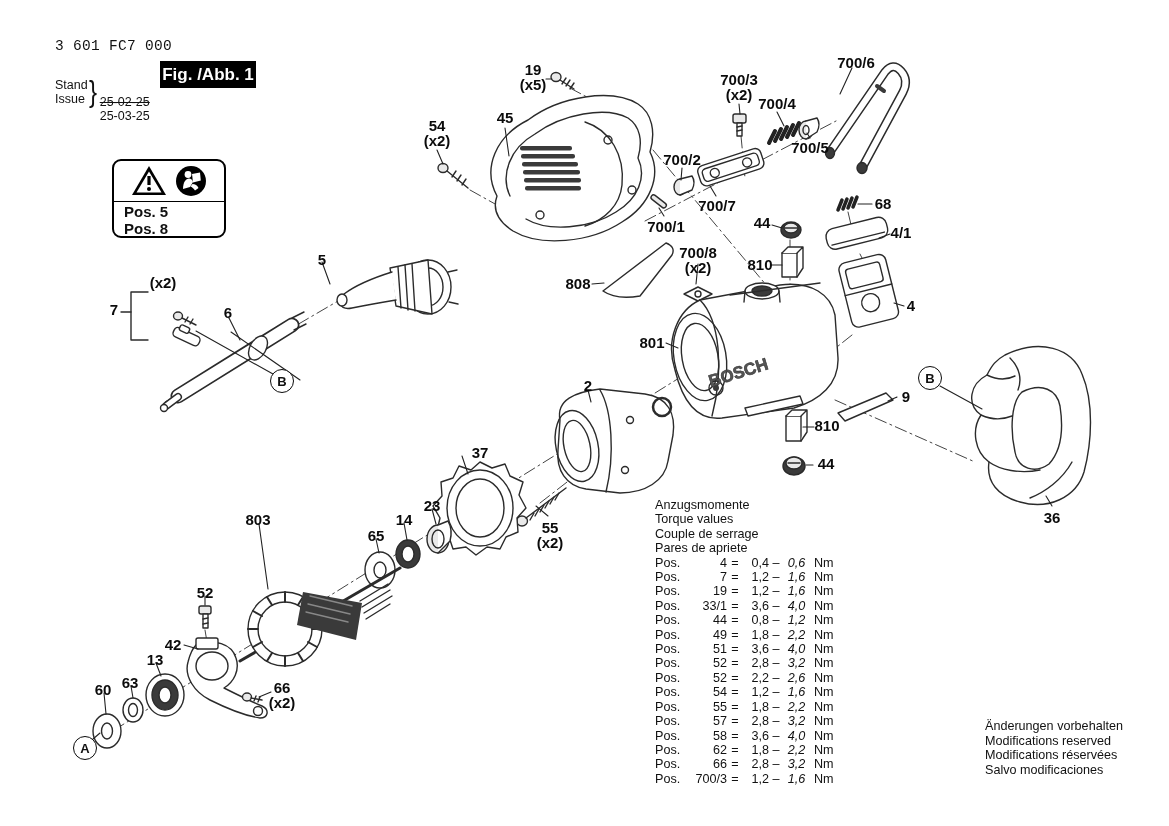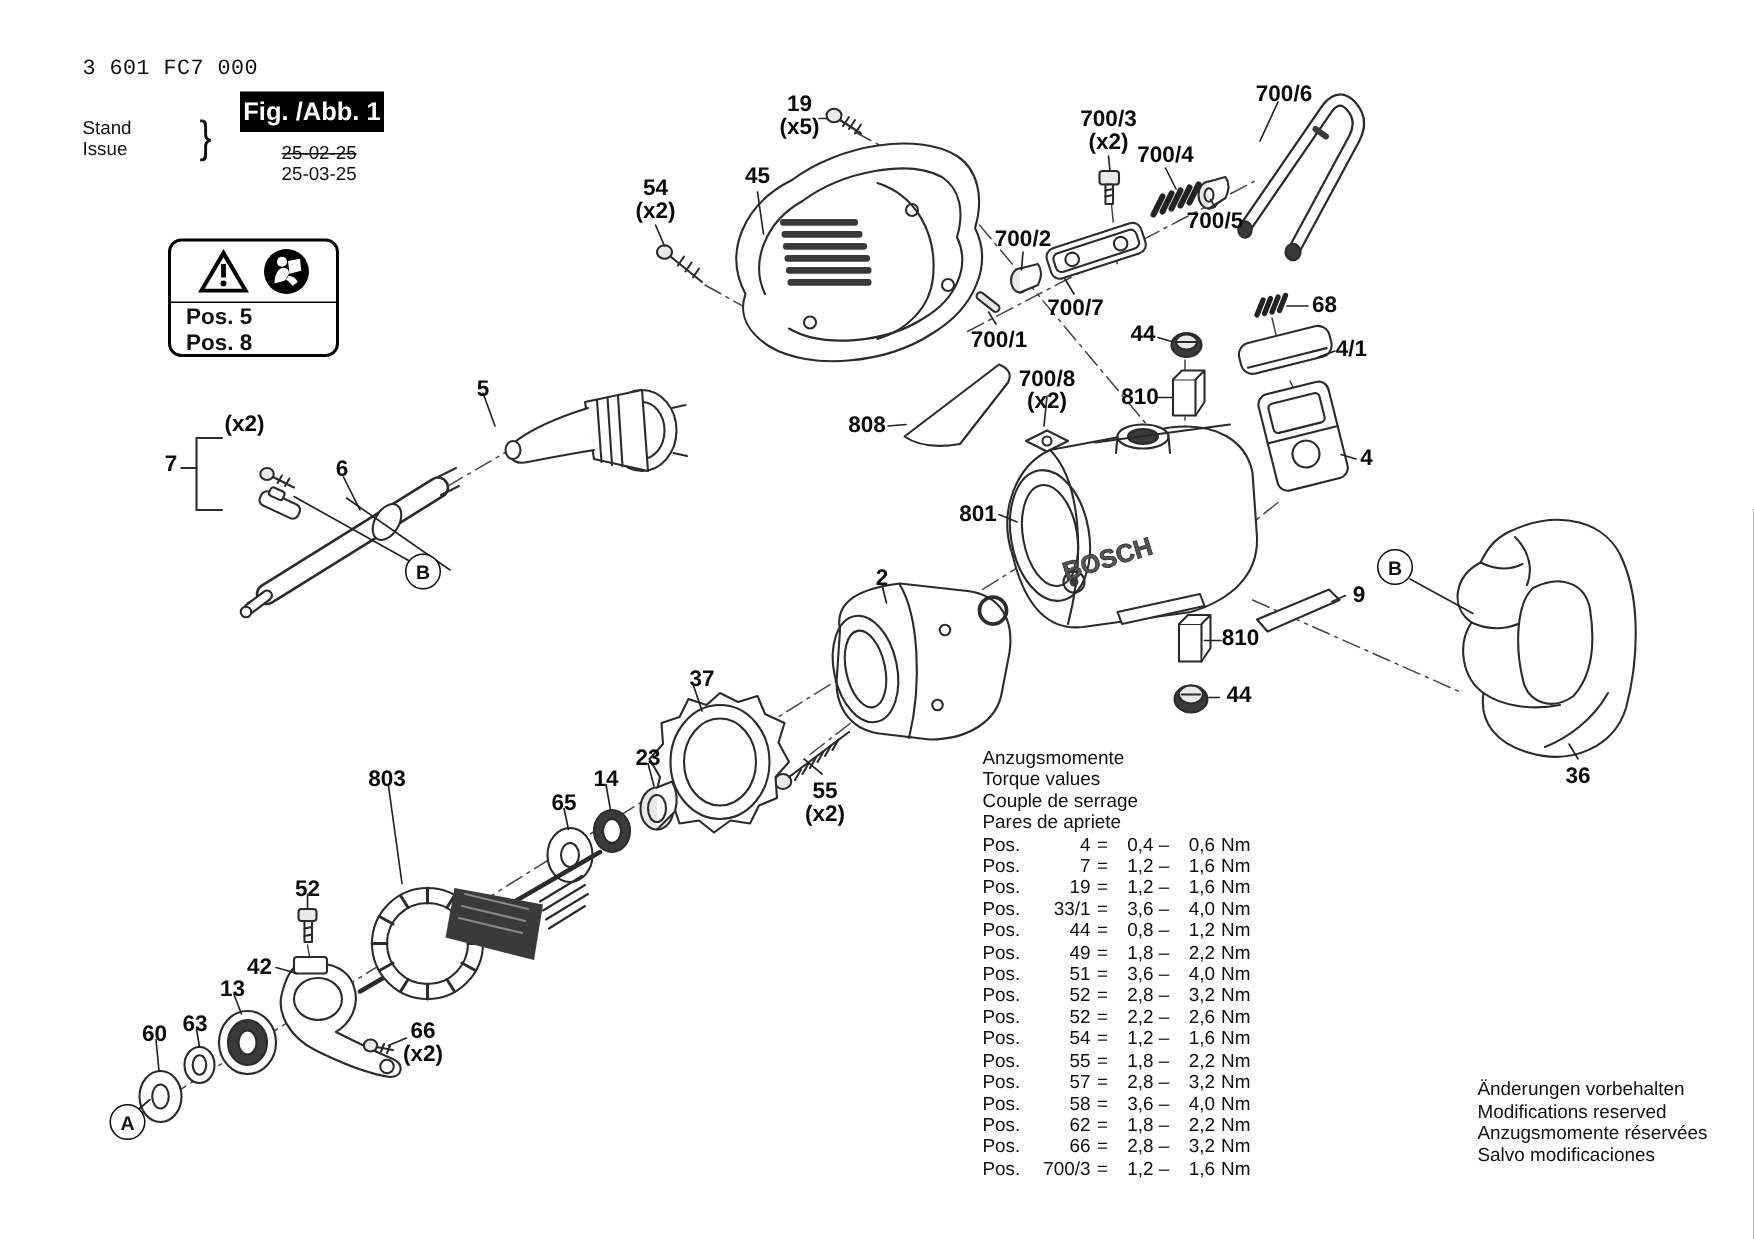--- a/index.html
+++ b/index.html
@@ -4,21 +4,21 @@
 <style>
   html,body{margin:0;padding:0;background:#888;}
   .page{
     position:relative;width:1169px;height:826px;background:#ffffff;
     font-family:"Liberation Sans","DejaVu Sans",sans-serif;color:#111;
     overflow:hidden;margin:0 auto;
   }
   svg.art{position:absolute;left:0;top:0;}
   
   .hdr-partno{position:absolute;left:55px;top:38px;font-size:14.5px;letter-spacing:.3px;font-family:Liberation Mono, monospace;}
-  .hdr-dates{position:absolute;left:55px;top:60px;display:flex;align-items:center;font-size:12.5px;line-height:14px;gap:44px;}
+  .hdr-dates{position:absolute;left:55px;top:60px;display:flex;align-items:center;font-size:12.5px;line-height:14px;}
   .hdr-dates .lbls{display:flex;flex-direction:column;}
   .hdr-dates .brace{font-size:30px;font-weight:400;margin:0 2px 0 0;transform:scaleX(.8);}
   .hdr-dates .vals{display:flex;flex-direction:column;}
   .strike{text-decoration:line-through;margin-top:35px;}
   .figbox{
     position:absolute;left:160px;top:61px;width:96px;height:27px;background:#000;color:#fff;
     font-size:17px;font-weight:bold;display:flex;align-items:center;justify-content:center;white-space:nowrap;
   }
   
   .warnbox{
@@ -28,21 +28,21 @@
   .warnbox .icons{height:40px;display:flex;align-items:center;justify-content:center;gap:8px;border-bottom:1.5px solid #000;}
   .warnbox .postext{padding:1px 0 16px 10px;font-size:15px;font-weight:bold;line-height:17px;}
   
   .torque{position:absolute;left:655px;top:498px;font-size:12.6px;line-height:14.4px;}
   .torque .trow{display:flex;white-space:pre;}
   .torque .c-pos{width:32px;}
   .torque .c-num{width:40px;text-align:right;}
   .torque .c-eq{width:16px;text-align:center;}
   .torque .c-min{width:26px;text-align:right;}
   .torque .c-dash{width:14px;text-align:center;}
-  .torque .c-max{width:27px;text-align:right;}
+  .torque .c-max{width:27px;text-align:center;font-style:italic;}
   .torque .c-unit{width:28px;padding-left:4px;}
   
   .footnote{position:absolute;left:985px;top:719px;font-size:12.6px;line-height:14.6px;}
   
   .plabel{
     position:absolute;transform:translateX(-50%);font-size:15px;font-weight:bold;
     line-height:15px;text-align:center;white-space:pre-line;color:#0b0b0b;
   }
   .ref-circle{
     position:absolute;width:22px;height:22px;border:1.6px solid #0b0b0b;border-radius:50%;
@@ -618,21 +618,21 @@
           <span class="c-dash">–</span>
           <span class="c-max">1,6</span>
           <span class="c-unit">Nm</span>
         </div>
       </div>
   </div>
 
   <div class="footnote">
     <div>Änderungen vorbehalten</div>
     <div>Modifications reserved</div>
-    <div>Anzugsmomente réservées</div>
+    <div>Modifications réservées</div>
     <div>Salvo modificaciones</div>
   </div>
 
   <div class="plabel" style="left:533px;top:62px">19
 (x5)</div>
   <div class="plabel" style="left:437px;top:118px">54
 (x2)</div>
   <div class="plabel" style="left:505px;top:110px">45</div>
   <div class="plabel" style="left:739px;top:72px">700/3
 (x2)</div>
@@ -654,21 +654,21 @@
   <div class="plabel" style="left:114px;top:302px">7</div>
   <div class="plabel" style="left:163px;top:275px">(x2)</div>
   <div class="plabel" style="left:228px;top:305px">6</div>
   <div class="plabel" style="left:322px;top:252px">5</div>
   <div class="ref-circle" style="left:282px;top:381px">B</div>
   <div class="plabel" style="left:588px;top:378px">2</div>
   <div class="ref-circle" style="left:930px;top:378px">B</div>
   <div class="plabel" style="left:906px;top:389px">9</div>
   <div class="plabel" style="left:827px;top:418px">810</div>
   <div class="plabel" style="left:826px;top:456px">44</div>
-  <div class="plabel" style="left:468px;top:445px">37</div>
+  <div class="plabel" style="left:480px;top:445px">37</div>
   <div class="plabel" style="left:432px;top:498px">23</div>
   <div class="plabel" style="left:404px;top:512px">14</div>
   <div class="plabel" style="left:376px;top:528px">65</div>
   <div class="plabel" style="left:550px;top:520px">55
 (x2)</div>
   <div class="plabel" style="left:258px;top:512px">803</div>
   <div class="plabel" style="left:205px;top:585px">52</div>
   <div class="plabel" style="left:173px;top:637px">42</div>
   <div class="plabel" style="left:155px;top:652px">13</div>
   <div class="plabel" style="left:130px;top:675px">63</div>

